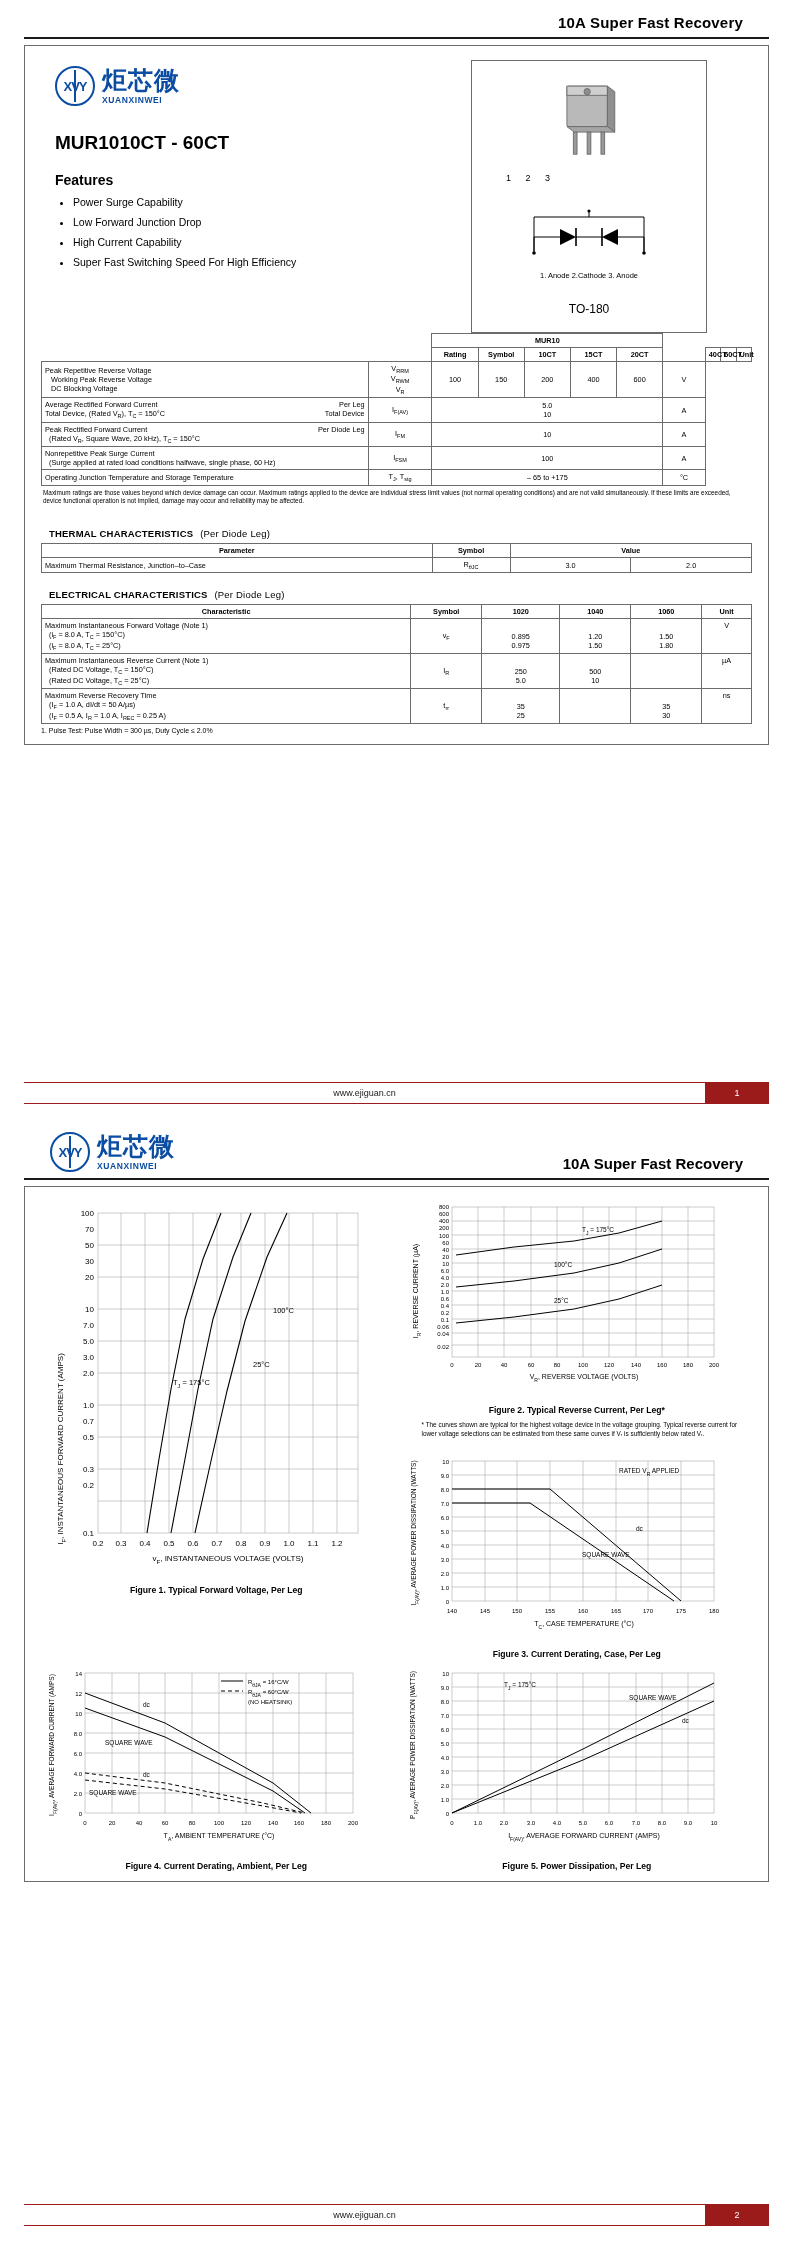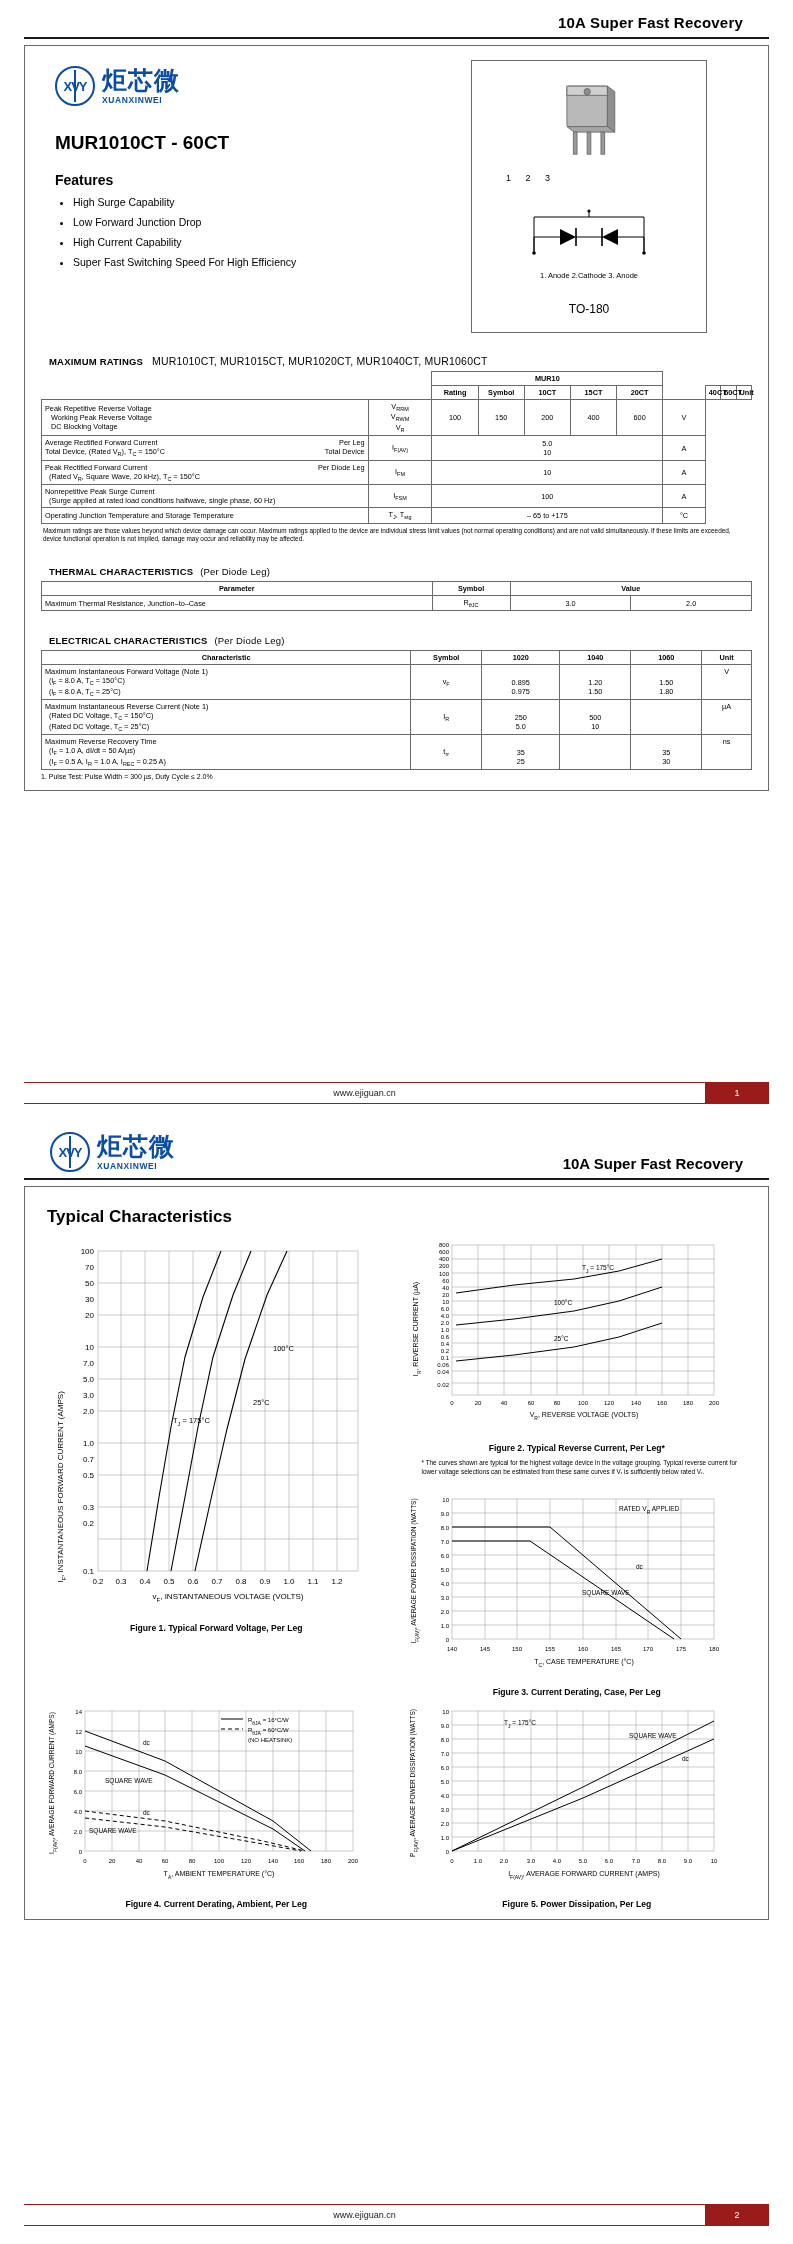--- a/index.html
+++ b/index.html
@@ -199,21 +199,21 @@
           </div>
           <div class="logo-text">
             <div class="logo-cn">炬芯微</div>
             <div class="logo-en">XUANXINWEI</div>
           </div>
         </div>
 
         <div class="part-no">MUR1010CT - 60CT</div>
         <div class="features-h">Features</div>
         <ul class="features">
-          <li>High Surge Capability</li>
+          <li>Power Surge Capability</li>
           <li>Low Forward Junction Drop</li>
           <li>High Current Capability</li>
           <li>Super Fast Switching Speed For High Efficiency</li>
         </ul>
       </div>
 
       <div class="hero-right">
         <svg class="pkg-img" viewBox="0 0 100 90" width="96" height="86">
           <rect x="26" y="6" width="44" height="44" rx="2" fill="#b9b9b9" stroke="#6b6b6b"></rect>
           <rect x="26" y="6" width="44" height="10" fill="#cfcfcf" stroke="#6b6b6b"></rect>
@@ -243,24 +243,20 @@
           <line x1="104" y1="30" x2="130" y2="30" stroke="#000" stroke-width="1"></line>
           <line x1="75" y1="30" x2="88" y2="30" stroke="#000" stroke-width="1"></line>
           <line x1="20" y1="30" x2="20" y2="46" stroke="#000" stroke-width="1"></line>
           <line x1="130" y1="30" x2="130" y2="46" stroke="#000" stroke-width="1"></line>
         </svg>
         <div class="pin-legend">1. Anode    2.Cathode   3. Anode</div>
         <div class="pkg-name">TO-180</div>
       </div>
     </div>
 
-    <div class="sec-title">
-      <span>MAXIMUM RATINGS</span>
-      <span class="big reg" style="margin-left:6px">MUR1010CT, MUR1015CT, MUR1020CT, MUR1040CT, MUR1060CT</span>
-    </div>
 
     <table class="t">
       <colgroup>
         <col style="width:46%">
           <col style="width:9%">
         <col style="width:6.5%">
           <col style="width:6.5%">
           <col style="width:6.5%">
           <col style="width:6.5%">
           <col style="width:6.5%">
@@ -349,21 +345,21 @@
       </table>
     <div style="position:relative;margin-top:-18px;text-align:right;">
       <table class="t" style="width:72px;display:inline-table;visibility:hidden"><tbody>
             <tr>
               <td></td>
             </tr>
           </tbody></table>
     </div>
     <div style="font-size:7.3px;text-align:right;margin-top:-25px;margin-right:4px;height:25px;line-height:25px;">&nbsp;</div>
 
-    <div class="sec-title" style="margin-top:24px">
+    <div class="sec-title" style="margin-top:16px">
       <span>ELECTRICAL CHARACTERISTICS</span>
       <span class="reg" style="margin-left:4px">(Per Diode Leg)</span>
     </div>
     <table class="t">
       <colgroup>
           <col style="width:52%">
           <col style="width:10%">
           <col style="width:11%">
           <col style="width:10%">
           <col style="width:10%">
@@ -422,21 +418,20 @@
       </div>
       <div class="logo-text">
         <div class="logo-cn">炬芯微</div>
         <div class="logo-en">XUANXINWEI</div>
       </div>
     </div>
     <div class="title" style="font-size:15px;font-weight:bold">10A Super Fast Recovery</div>
   </div>
 
   <div class="frame2">
-    <div class="typ-h">Typical Characteristics</div>
 
     <div class="charts">
 
       <div class="chart-cell">
         <svg viewBox="0 0 340 380" width="340" height="380">
           <g stroke="#999" stroke-width="0.5" fill="none">
             <rect x="55" y="14" width="260" height="320"></rect>
             <line x1="78" y1="14" x2="78" y2="334"></line>
               <line x1="102" y1="14" x2="102" y2="334"></line>
             <line x1="126" y1="14" x2="126" y2="334"></line>

